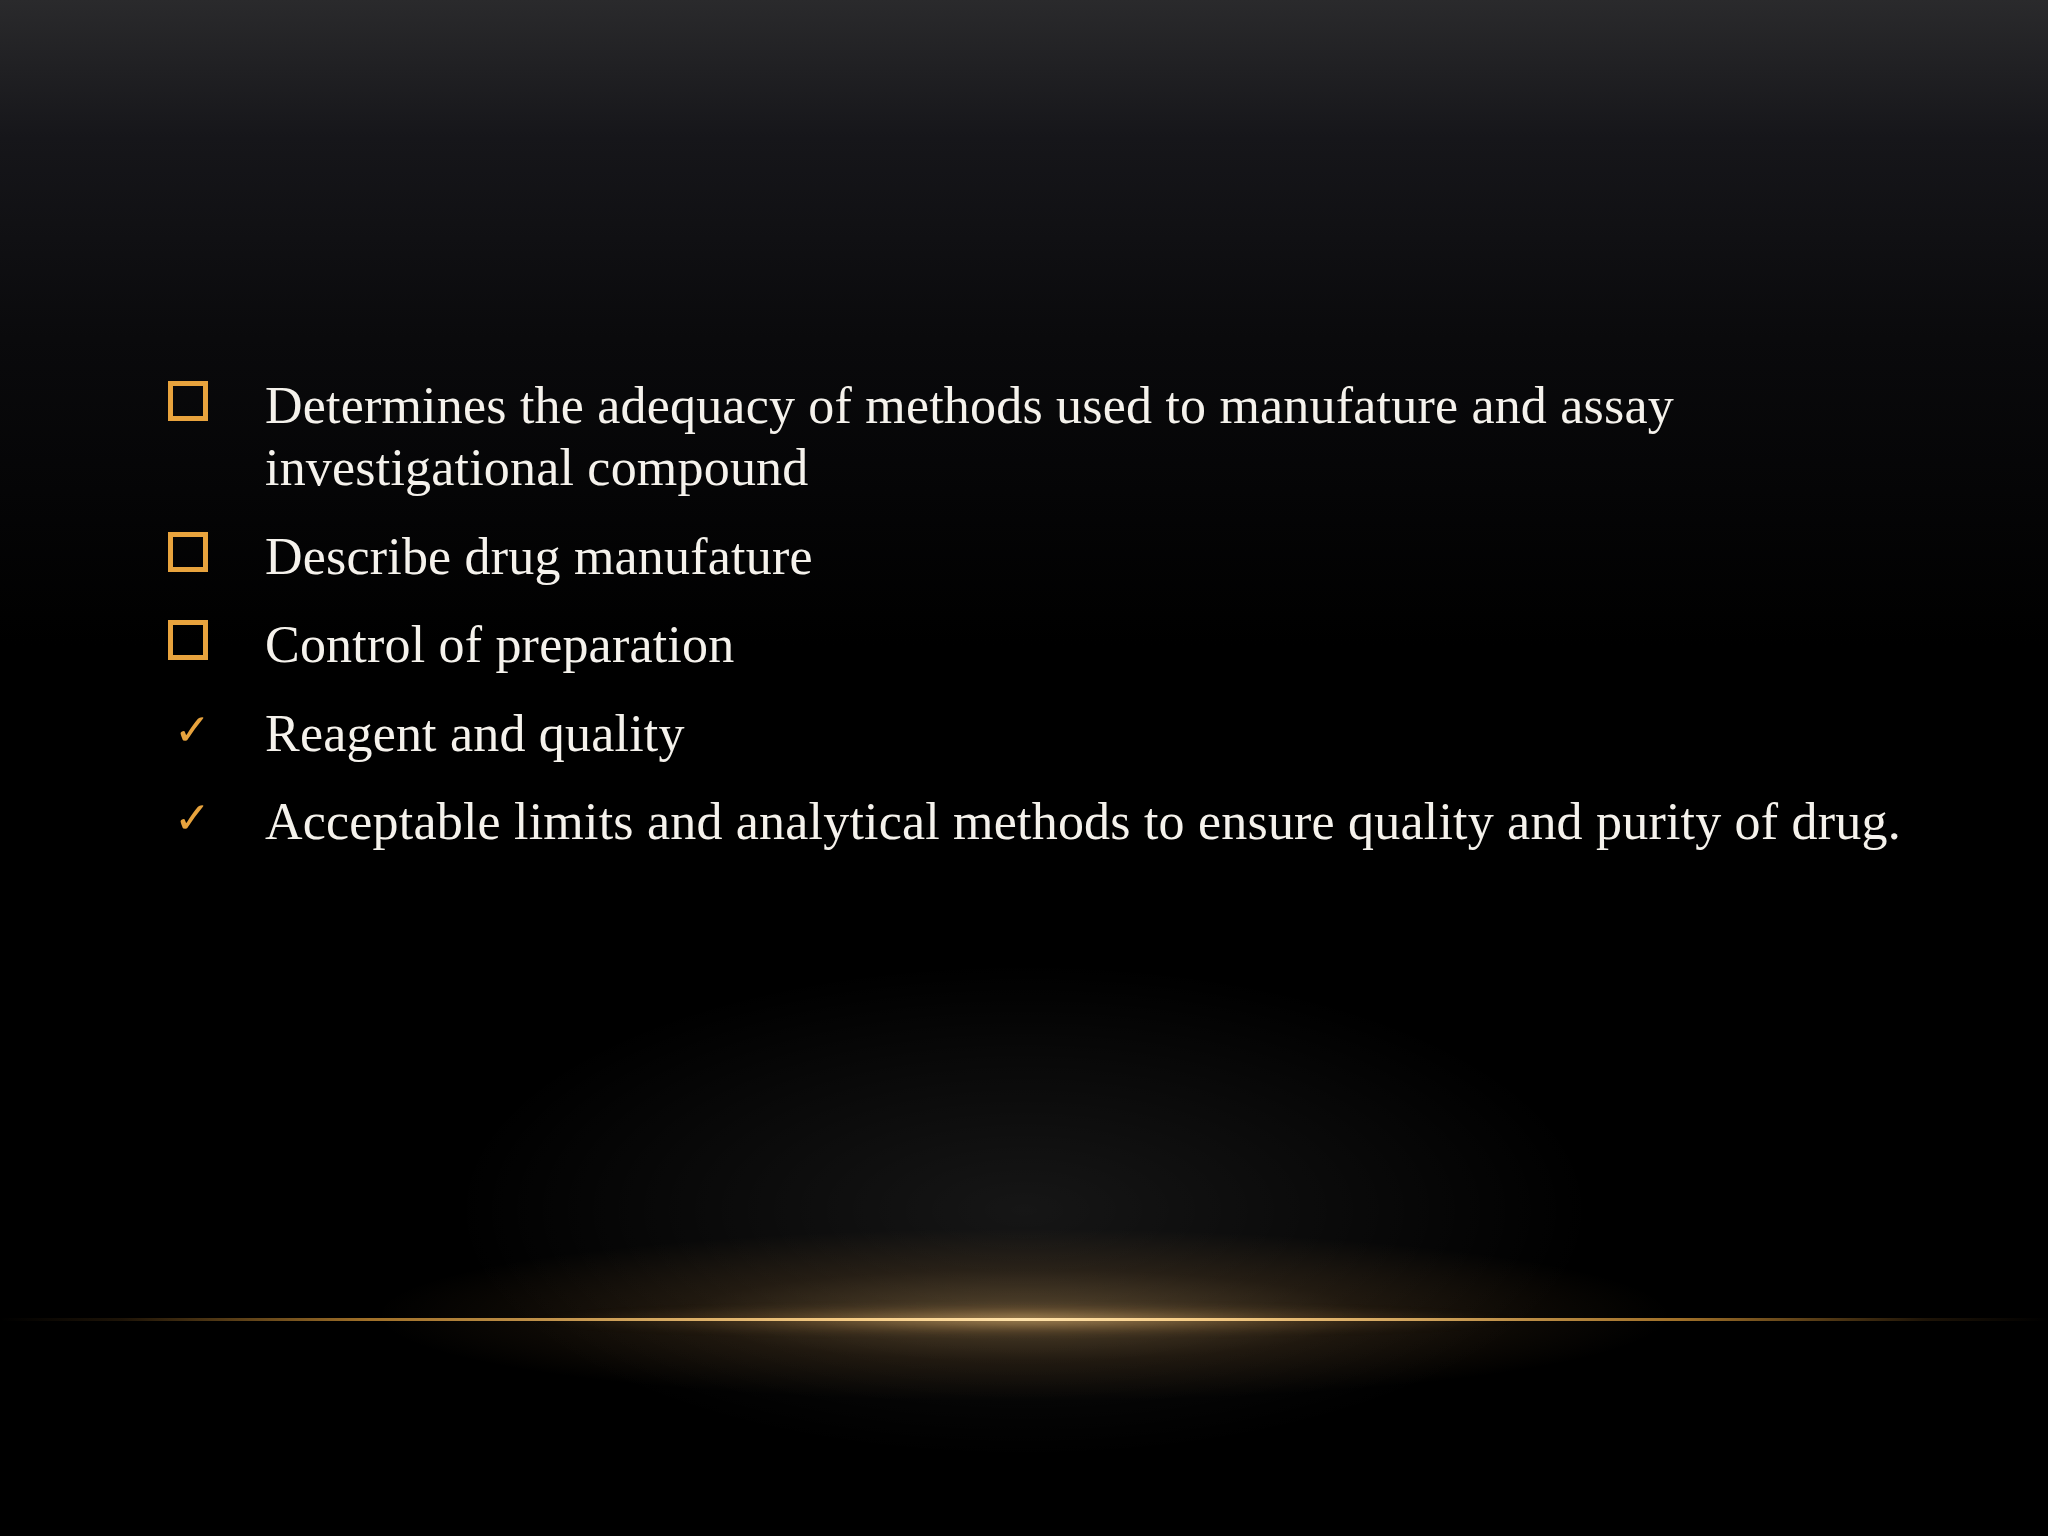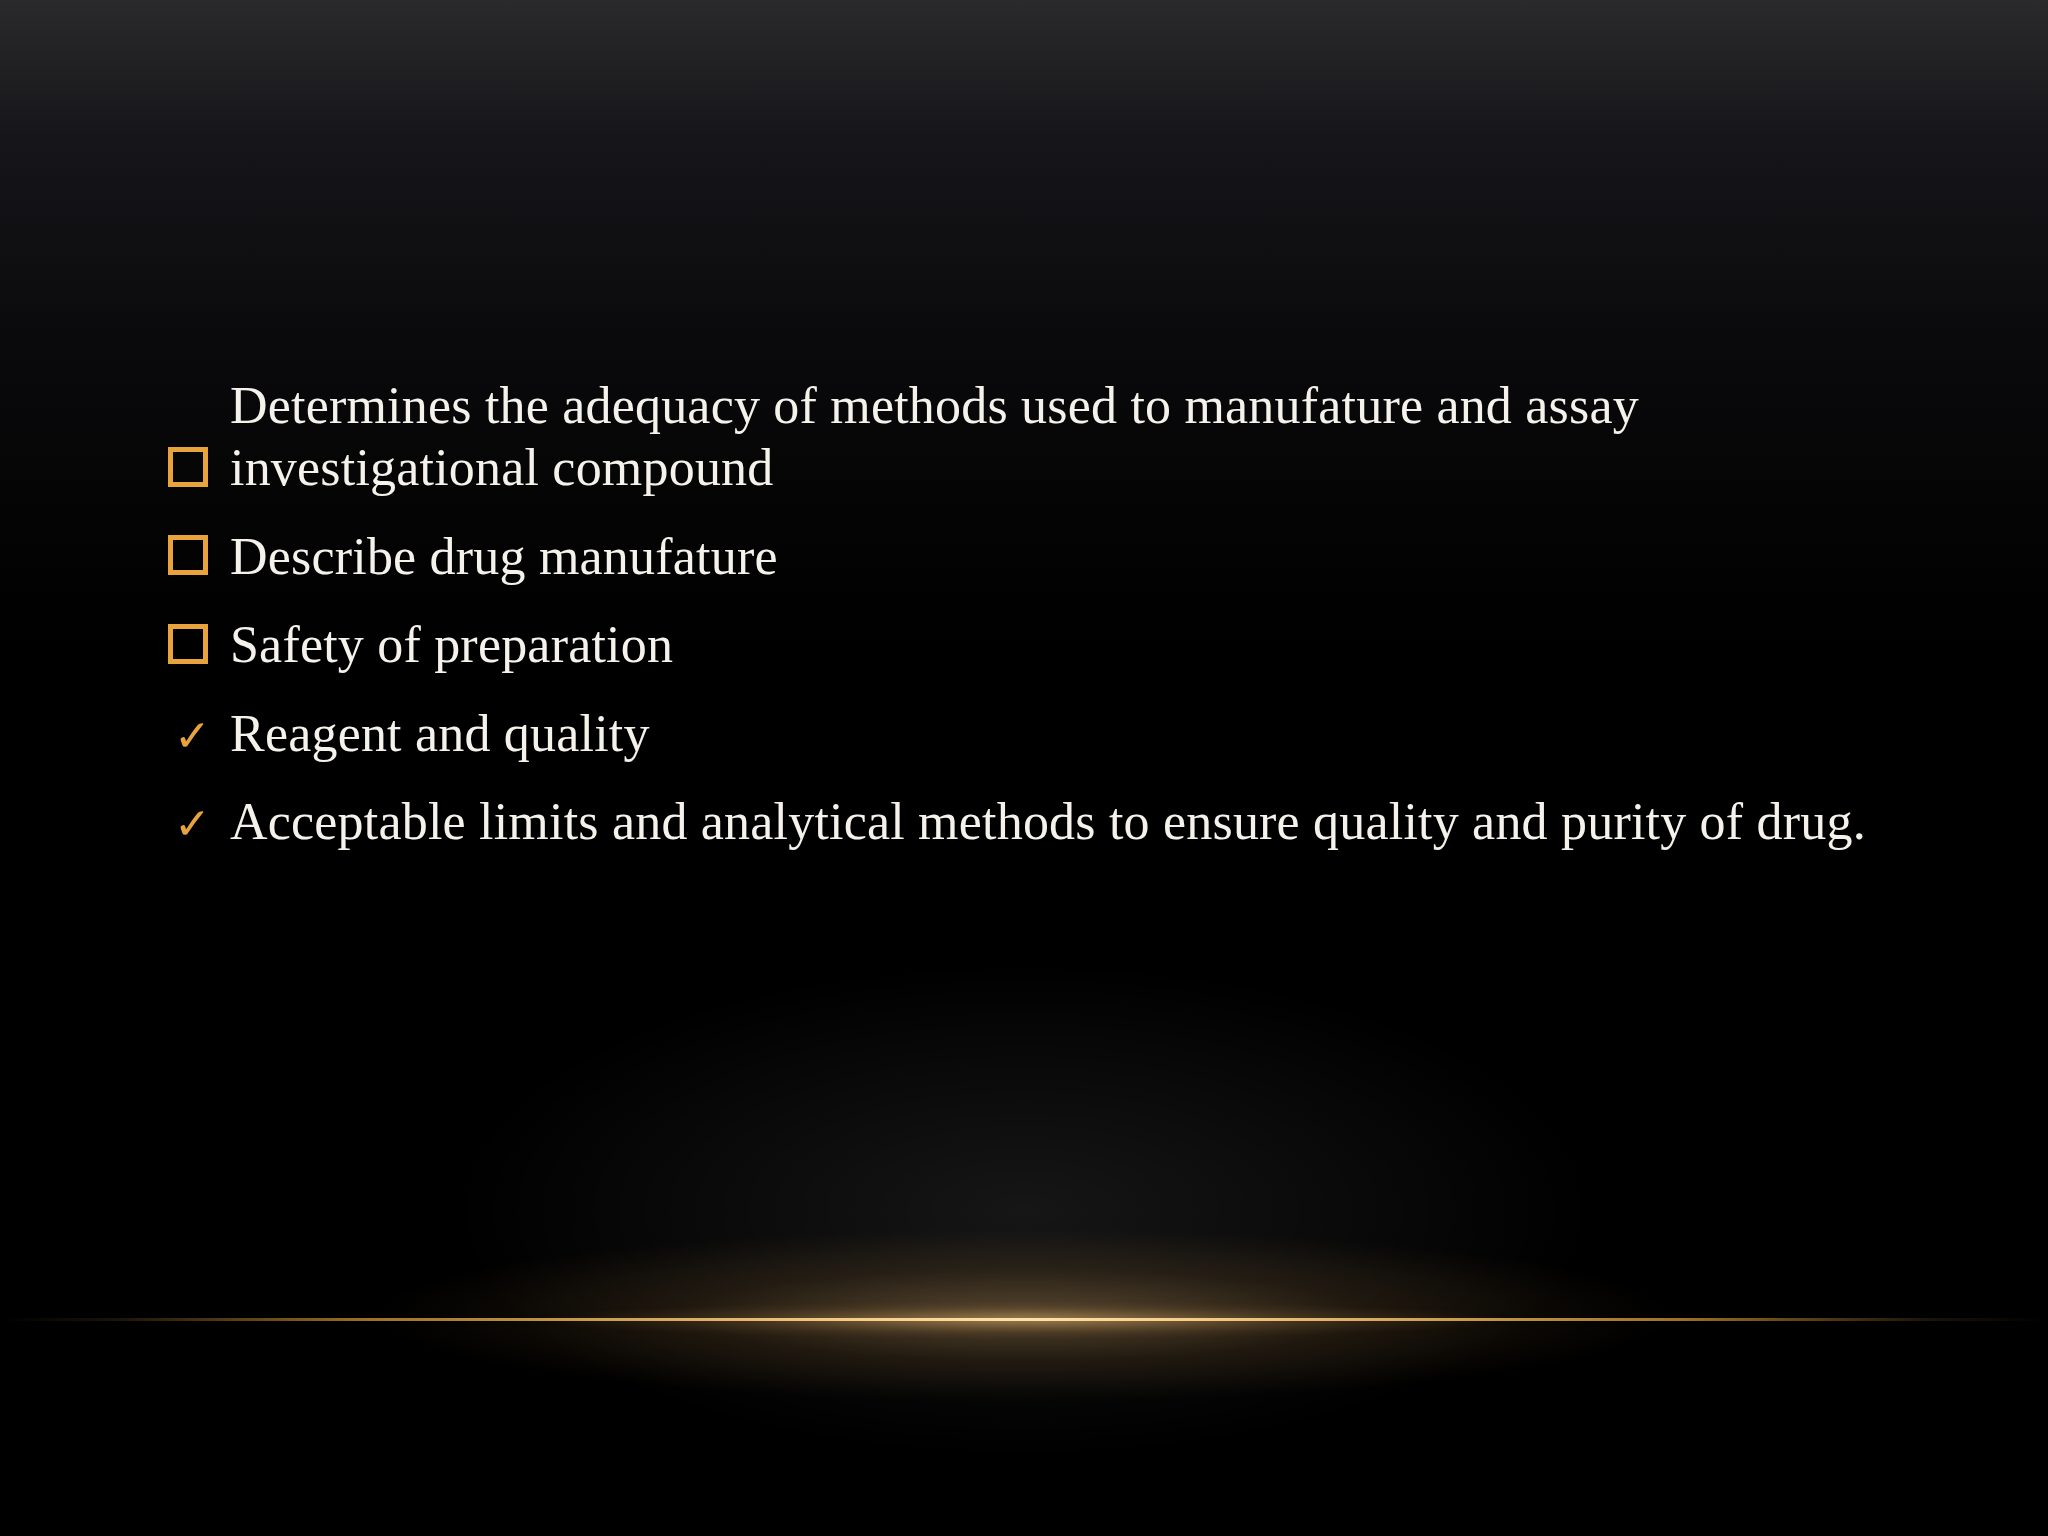--- a/index.html
+++ b/index.html
@@ -58,22 +58,23 @@
     white-space: nowrap;
   }
   .bullets {
     position: absolute;
     left: 160px;
     top: 375px;
     width: 1790px;
   }
   .bullet {
     display: flex;
-    align-items: flex-end;
+    align-items: flex-start;
     margin-bottom: 26px;
+    gap: 35px;
   }
   .bullet .marker {
     flex: 0 0 auto;
     width: 70px;
     color: #e8a33d;
     font-size: 46px;
     line-height: 1.28;
     text-align: left;
     padding-left: 8px;
     box-sizing: border-box;
@@ -116,21 +117,21 @@
     </div>
 
 
     <div class="bullet">
       <div class="marker"><span class="sq"></span></div>
       <div class="txt">Describe drug manufature</div>
     </div>
 
     <div class="bullet">
       <div class="marker"><span class="sq"></span></div>
-      <div class="txt">Safety of preparation</div>
+      <div class="txt">Control of preparation</div>
     </div>
 
     <div class="bullet">
       <div class="marker check">✓</div>
       <div class="txt">Reagent and quality</div>
     </div>
 
     <div class="bullet">
       <div class="marker check">✓</div>
       <div class="txt">Acceptable limits and analytical methods to ensure quality and purity of drug.</div>

